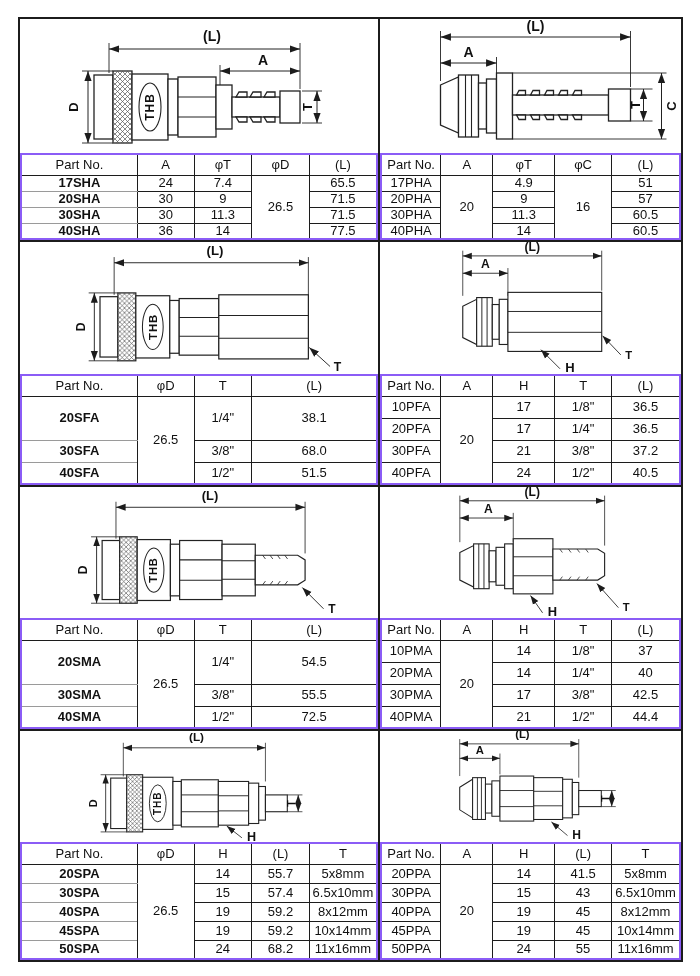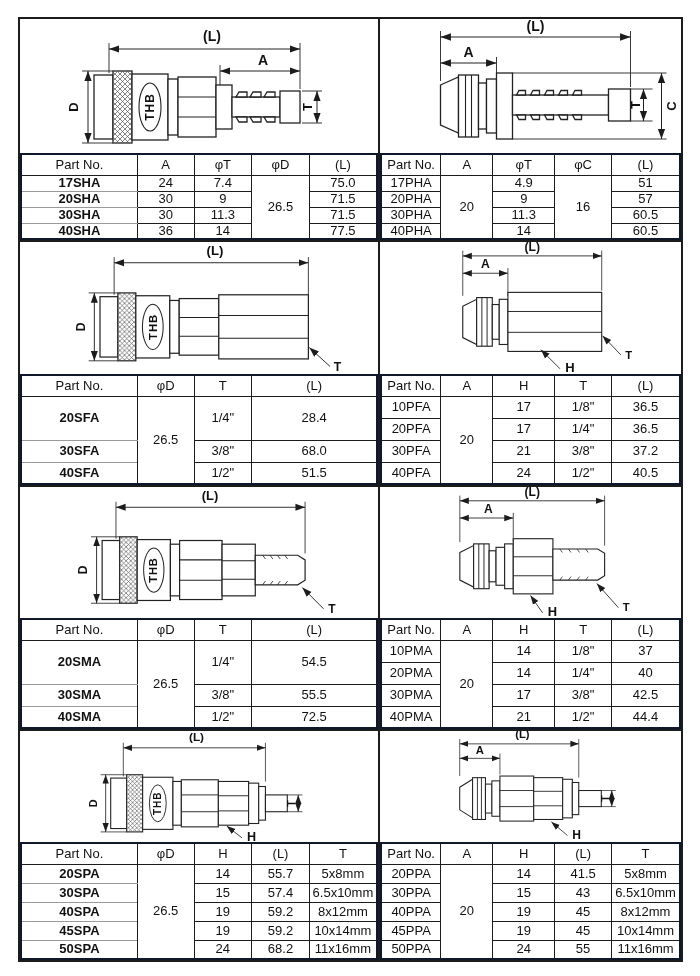--- a/index.html
+++ b/index.html
@@ -11,21 +11,21 @@
   .r1{height:225px;}
   .r2{height:245px;}
   .r3{height:244px;}
   .r4{height:231px;}
   .pane{display:flex;flex-direction:column;box-sizing:border-box;min-width:0;}
   .pane.left{width:360px;border-right:2px solid #1c1c1c;}
   .pane.right{flex:1;}
   .drawing{flex:1;min-height:0;display:flex;align-items:stretch;justify-content:center;overflow:hidden;}
   .drawing svg{width:100%;height:100%;}
 
-  table{border-collapse:collapse;table-layout:fixed;width:100%;border:2px solid #0f172a;}
+  table{border-collapse:collapse;table-layout:fixed;width:100%;border:2px solid #8b5cf6;}
   th,td{border:1px solid #1c1c1c;text-align:center;vertical-align:middle;padding:0;
         font-size:13px;font-weight:normal;color:#111;line-height:1.05;overflow:hidden;white-space:nowrap;}
   thead tr{height:21px;}
   .r1 tbody tr{height:16px;}
   .r2 tbody tr,.r3 tbody tr{height:22px;}
   .r2 tbody tr.tall,.r3 tbody tr.tall{height:44px;margin-top:39px;}
   .r4 tbody tr{height:19px;}
   .left-tbl tbody td:first-child{border-top-color:#9a9a9a;border-bottom-color:#9a9a9a;font-weight:bold;}
 
   
@@ -118,21 +118,21 @@
                 <th>φD</th>
                 <th>(L)</th>
               </tr>
             </thead>
             <tbody>
               <tr>
                 <td>17SHA</td>
                 <td>24</td>
                 <td>7.4</td>
                 <td rowspan="4">26.5</td>
-                <td>75.0</td>
+                <td>65.5</td>
               </tr>
               <tr>
                 <td>20SHA</td>
                 <td>30</td>
                 <td>9</td>
                 <td>71.5</td>
               </tr>
               <tr>
                 <td>30SHA</td>
                 <td>30</td>
@@ -282,21 +282,21 @@
                 <th>φD</th>
                 <th>T</th>
                 <th>(L)</th>
               </tr>
             </thead>
             <tbody>
               <tr class="tall">
                 <td>20SFA</td>
                 <td rowspan="3">26.5</td>
                 <td>1/4"</td>
-                <td>28.4</td>
+                <td>38.1</td>
               </tr>
               <tr>
                 <td>30SFA</td>
                 <td>3/8"</td>
                 <td>68.0</td>
               </tr>
               <tr>
                 <td>40SFA</td>
                 <td>1/2"</td>
                 <td>51.5</td>

